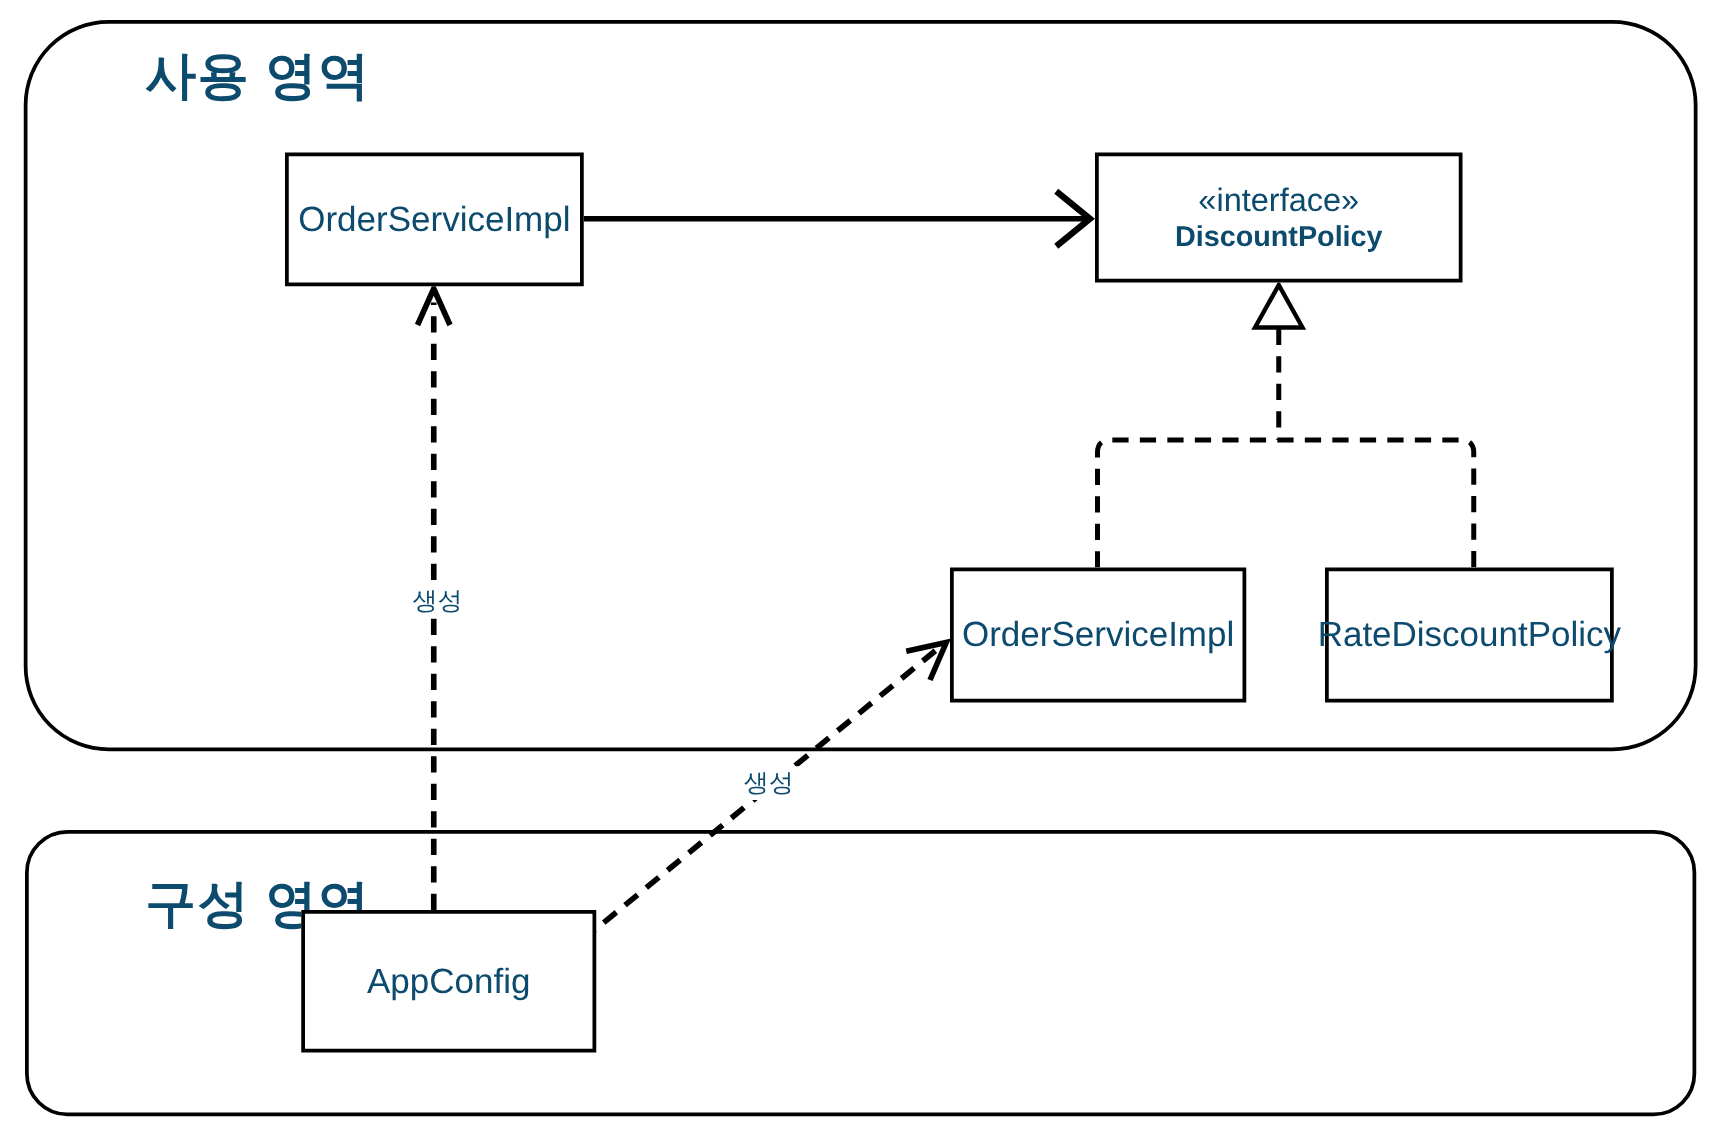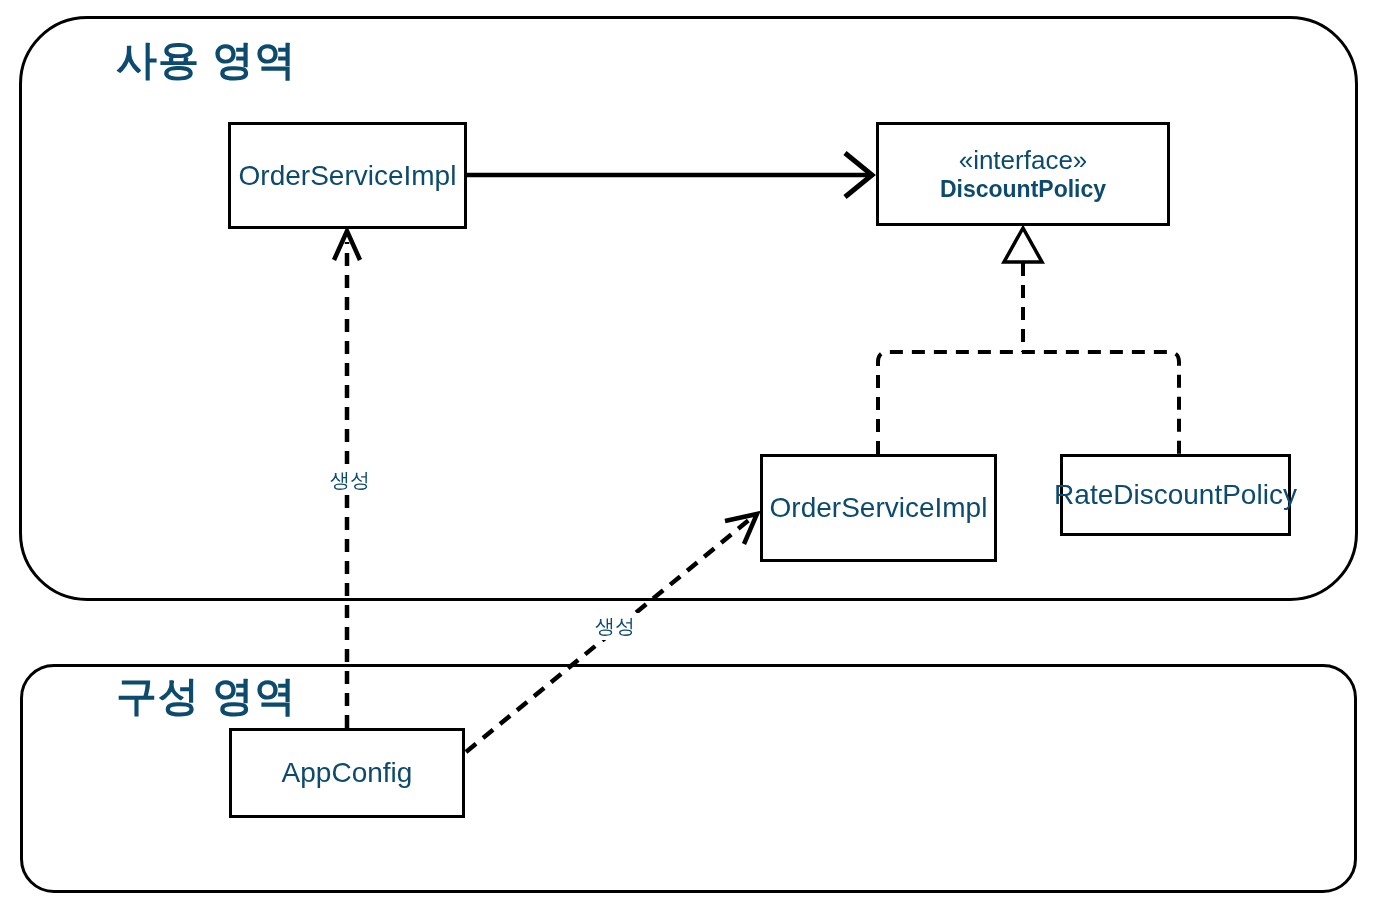--- a/index.html
+++ b/index.html
@@ -23,21 +23,21 @@
   #config-area { left: 20px;  top: 664px; width: 1337px; height: 229px; border-radius: 34px; }
   .area-title {
     position: absolute;
     font-size: 41px;
     font-weight: bold;
     letter-spacing: 1px;
     white-space: nowrap;
     z-index: 1;
   }
   #usage-area-title  { left: 116px; top: 33px; }
-  #config-area-title { left: 116px; top: 669px; }
+  #config-area-title { left: 116px; top: 696px; }
 
   svg.edges {
     position: absolute;
     left: 0; top: 0;
     width: 1374px; height: 910px;
     z-index: 2;
   }
 
   .node {
     position: absolute;
@@ -49,22 +49,22 @@
     align-items: center;
     justify-content: center;
     font-size: 28px;
     text-align: center;
     z-index: 3;
     line-height: 1.2;
   }
   #node-order-service-impl   { left: 228px;  top: 122px; width: 239px; height: 107px; }
   #node-discount-policy      { left: 876px;  top: 122px; width: 294px; height: 104px; }
   #node-fix-discount-policy  { left: 760px;  top: 454px; width: 237px; height: 108px; }
-  #node-rate-discount-policy { left: 1060px; top: 454px; width: 231px; height: 82px; }
-  #node-app-config           { left: 229px;  top: 728px; width: 236px; height: 90px; }
+  #node-rate-discount-policy { left: 1060px; top: 454px; width: 231px; height: 108px; }
+  #node-app-config           { left: 241px;  top: 728px; width: 236px; height: 114px; }
 
   .stereotype { font-size: 26px; font-weight: normal; }
   .iface-name { font-size: 23px; font-weight: bold; }
 
   .edge-label {
     position: absolute;
     font-size: 20px;
     background: #ffffff;
     padding: 0 4px;
     z-index: 4;

